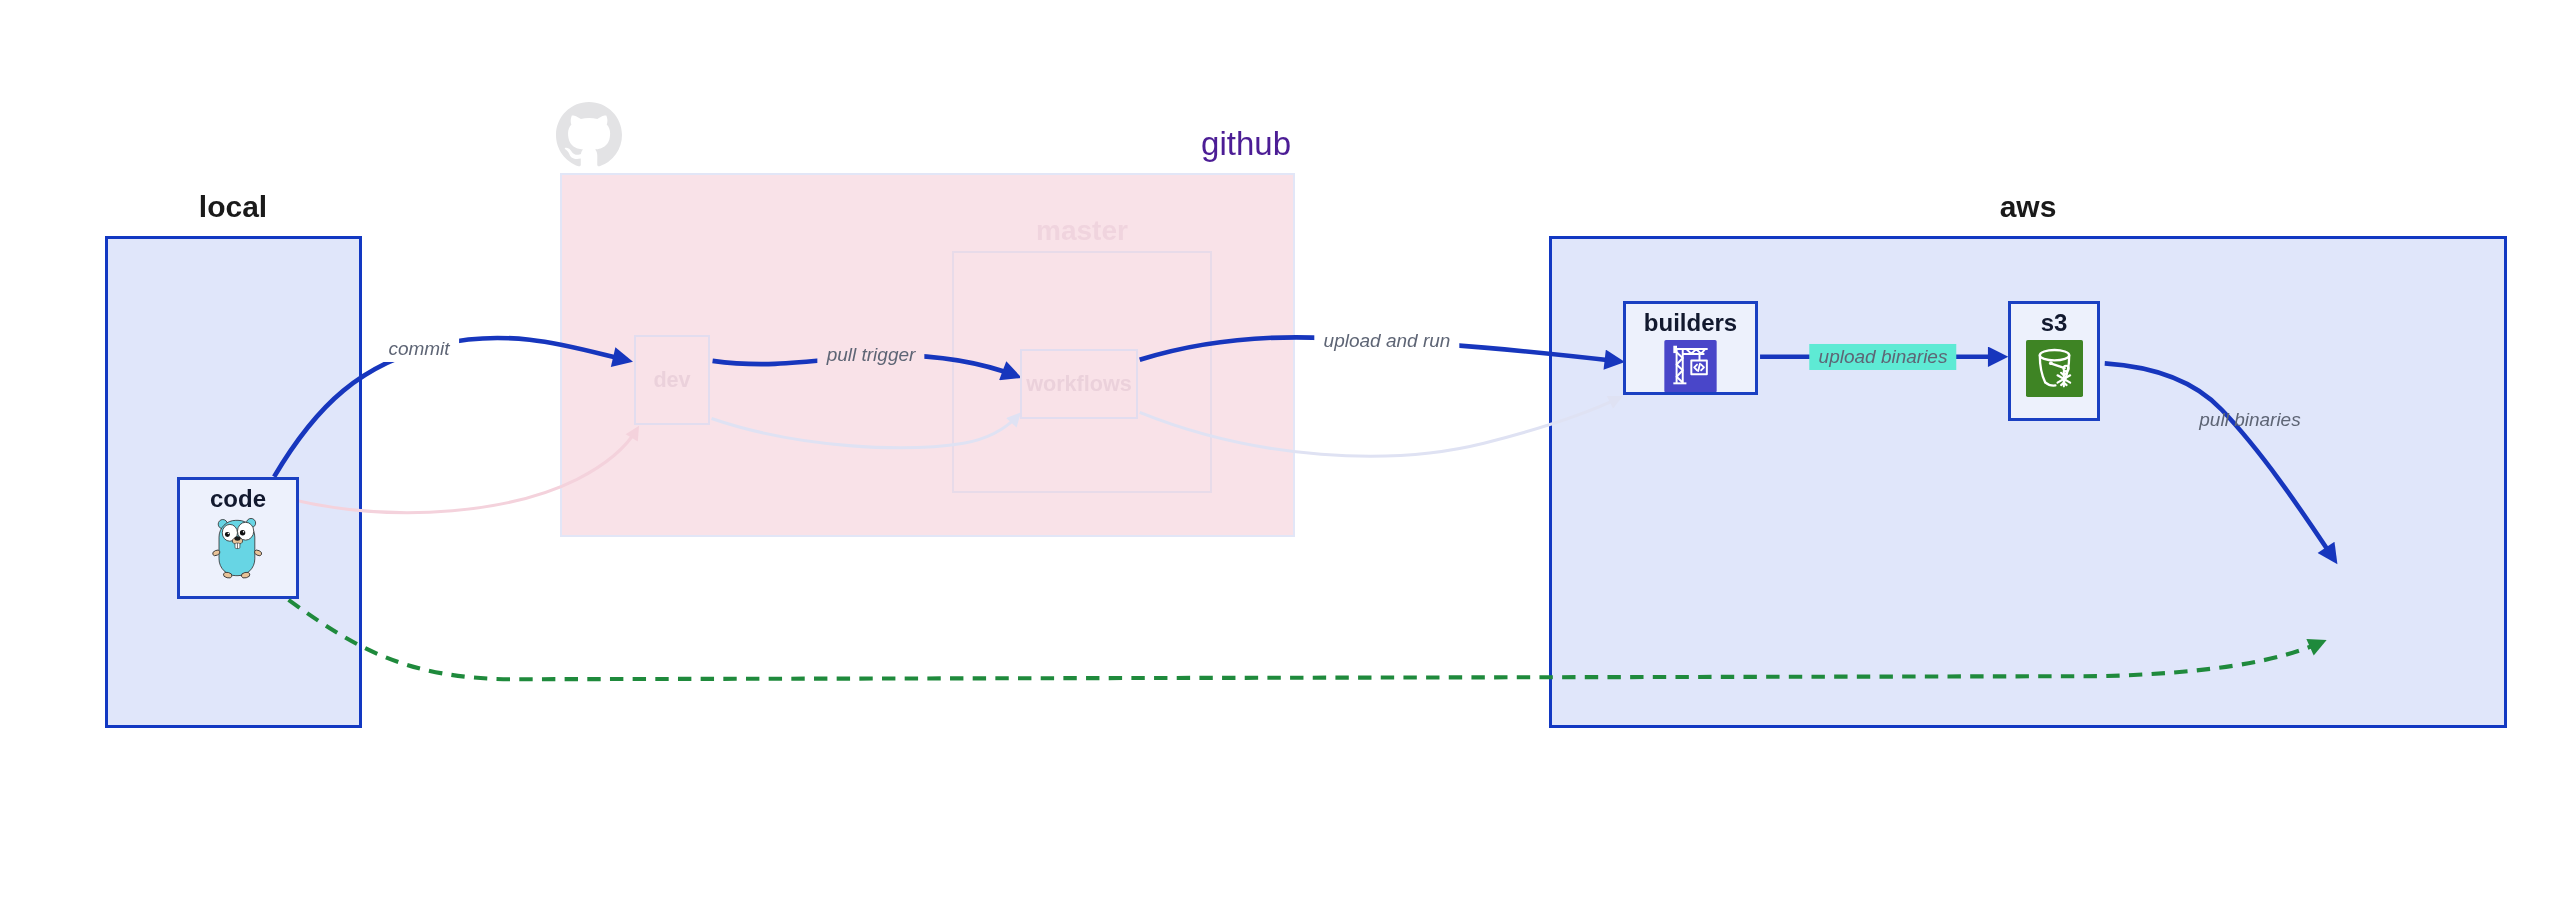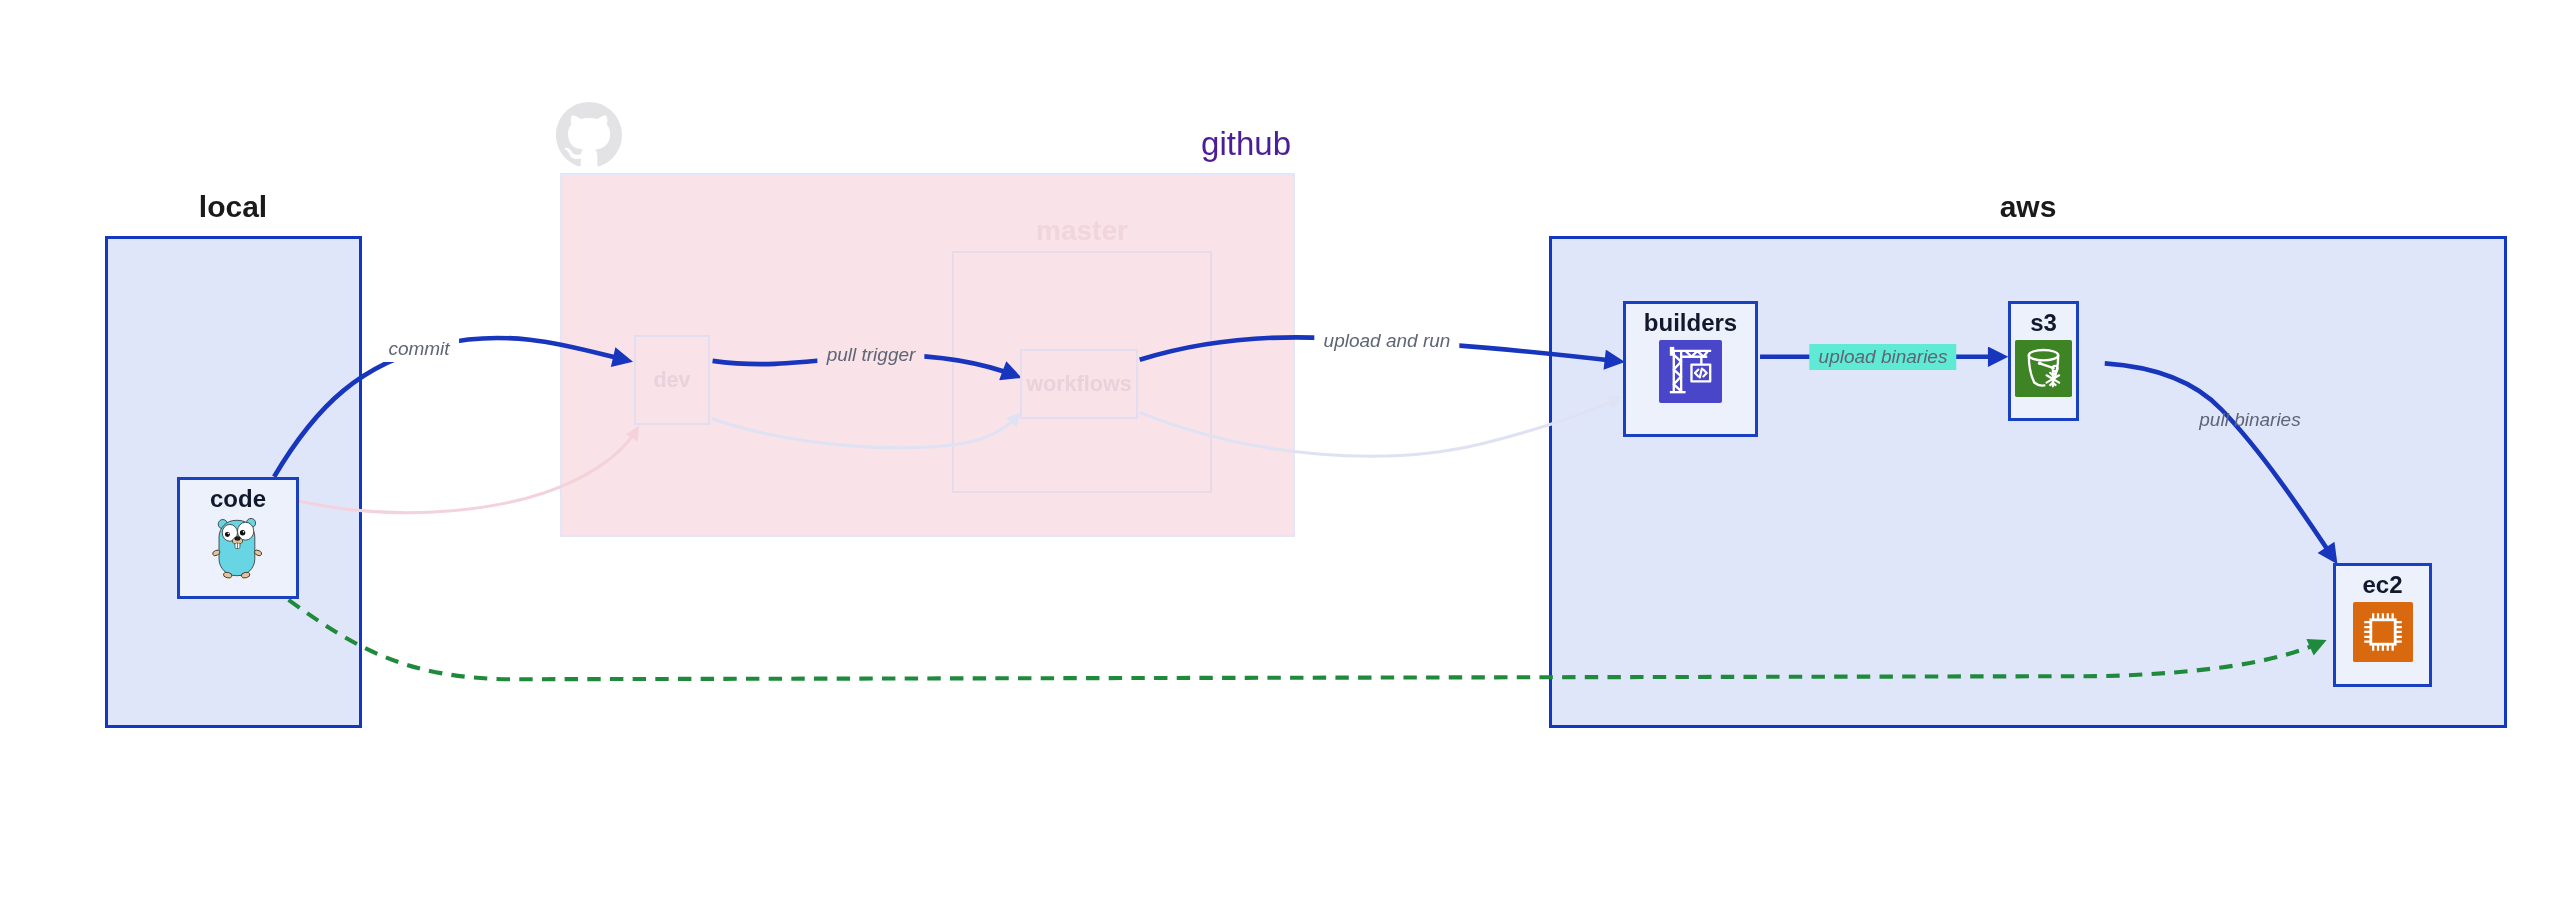--- a/index.html
+++ b/index.html
@@ -26,22 +26,22 @@
   #t-master{left:1082px;top:215px;font-size:28px;color:#f0d4de;}
 
   
   .node{position:absolute;box-sizing:border-box;z-index:4;display:flex;
         flex-direction:column;align-items:center;}
   .node.solid{background:#edf1fc;border:3.6px solid #1a40c2;}
   .node.faded{background:#f9e2e8;border:2.1px solid #e2ddef;justify-content:center;}
   #n-code{left:177px;top:477px;width:122px;height:122px;}
   #n-dev{left:634px;top:335px;width:76px;height:90px;}
   #n-workflows{left:1020px;top:349px;width:118px;height:70px;}
-  #n-builders{left:1623px;top:301px;width:135px;height:136px;}
-  #n-s3{left:2008px;top:301px;width:71px;height:120px;}
+  #n-builders{left:1623px;top:301px;width:135px;height:94px;}
+  #n-s3{left:2008px;top:301px;width:92px;height:120px;}
   #n-ec2{left:2333px;top:563px;width:99px;height:124px;}
   .nlabel{font-size:24px;font-weight:700;color:#12192e;margin-top:6.2px;line-height:1.1;}
   .faded .nlabel{color:#ebd1db;font-size:21.6px;margin-top:0;}
   .nicon{margin-top:3.1px;}
 
   
   #edges{position:absolute;left:0;top:0;z-index:3;pointer-events:none;}
 
   
   .elabel{position:absolute;z-index:5;transform:translate(-50%,-50%);
@@ -183,33 +183,20 @@
       <g stroke="#ffffff" stroke-width="2.4" fill="none" stroke-linecap="round">
         <path d="M42.5 35.5 V52"></path>
         <path d="M35.4 39.6 L49.6 47.9"></path>
         <path d="M35.4 47.9 L49.6 39.6"></path>
         <path d="M39.4 36.8 L42.5 39.6 L45.6 36.8"></path>
         <path d="M39.4 50.7 L42.5 47.9 L45.6 50.7"></path>
       </g>
     </svg>
   </div>
 
-  <div class="node solid" id="n-ec2">
-    <div class="nlabel">ec2</div>
-    <svg class="nicon" width="60" height="60" viewBox="0 0 64 64">
-      <rect x="0" y="0" width="64" height="64" rx="2" fill="#d9690f"></rect>
-      <rect x="19" y="19" width="26" height="26" fill="none" stroke="#ffffff" stroke-width="3"></rect>
-      <g stroke="#ffffff" stroke-width="2.4">
-        <path d="M21.5 12 V19 M26.7 12 V19 M31.9 12 V19 M37.1 12 V19 M42.3 12 V19"></path>
-        <path d="M21.5 45 V52 M26.7 45 V52 M31.9 45 V52 M37.1 45 V52 M42.3 45 V52"></path>
-        <path d="M12 21.5 H19 M12 26.7 H19 M12 31.9 H19 M12 37.1 H19 M12 42.3 H19"></path>
-        <path d="M45 21.5 H52 M45 26.7 H52 M45 31.9 H52 M45 37.1 H52 M45 42.3 H52"></path>
-      </g>
-    </svg>
-  </div>
 
   <div class="elabel" id="l-commit">commit</div>
   <div class="elabel" id="l-merge">pull trigger</div>
   <div class="elabel" id="l-uploadrun">upload and run</div>
   <div class="elabel" id="l-uploadbin">upload binaries</div>
   <div class="elabel" id="l-pullbin">pull binaries</div>
 
 
 </div>
 

